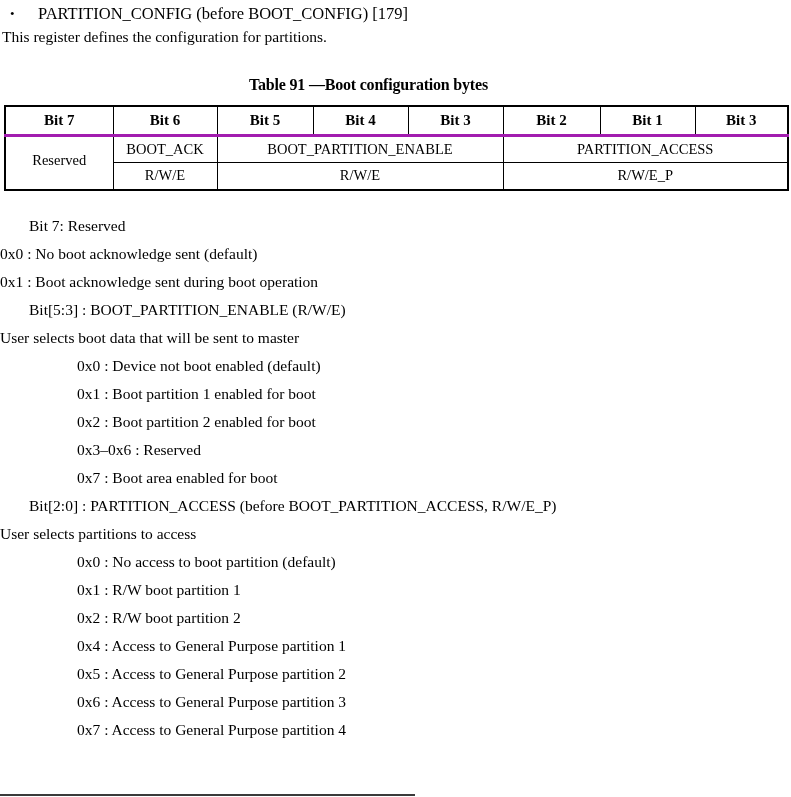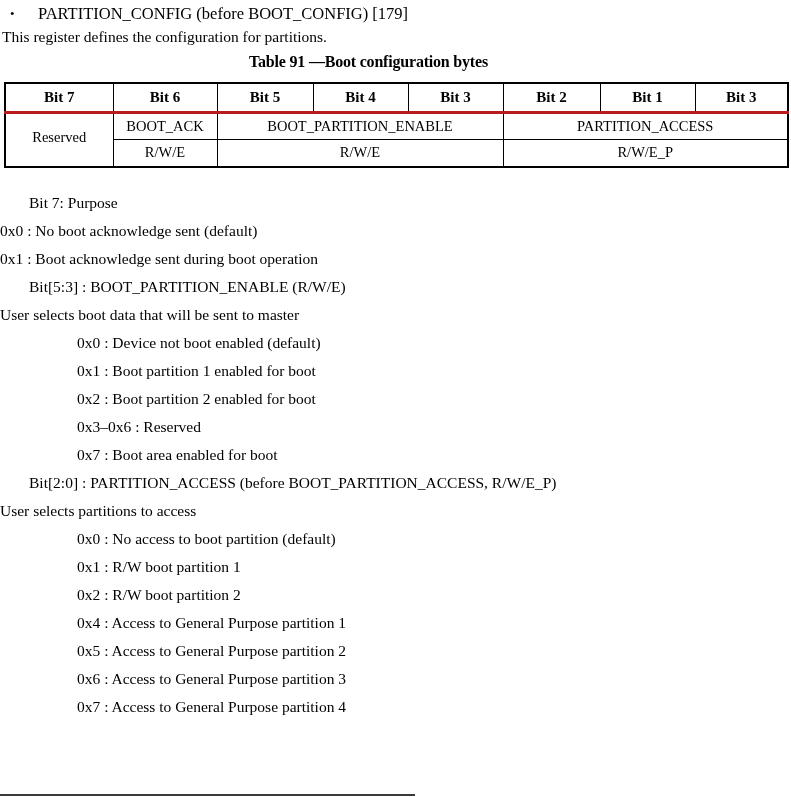--- a/index.html
+++ b/index.html
@@ -23,21 +23,21 @@
   .bullet-line .bullet { display: inline-block; width: 28px; font-size: 13px; vertical-align: 1px; }
 
   .intro {
     margin-top: 2px;
     padding-left: 2px;
     font-size: 15.5px;
     line-height: 20px;
   }
 
   .table-title {
-    margin-top: 5px;
+    margin-top: 28px;
     text-align: center;
     font-size: 16px;
     font-weight: bold;
     letter-spacing: -0.2px;
     line-height: 20px;
   }
 
   table.bit-table {
     margin: 10px 0 0 4px;
     border-collapse: collapse;
@@ -48,21 +48,21 @@
     border: 1px solid #000;
     text-align: center;
     overflow: hidden;
     white-space: nowrap;
   }
   table.bit-table { border: 2px solid #000; }
   table.bit-table th {
     font-size: 15px;
     font-weight: bold;
     height: 29px;
-    border-bottom: 3px solid #b91c1c;
+    border-bottom: 3px solid #a21caf;
   }
   table.bit-table td { font-size: 14.5px; }
   tr.field-row td { height: 27px; }
   tr.access-row td { height: 28px; }
   td.reserved-cell {
     vertical-align: top;
     padding-top: 15px;
     font-size: 14px;
   }
 
@@ -130,21 +130,21 @@
       </tr>
       <tr class="access-row">
         <td>R/W/E</td>
         <td colspan="3">R/W/E</td>
         <td colspan="3">R/W/E_P</td>
       </tr>
     </tbody>
   </table>
 
   <div class="details">
-    <div class="line indent1">Bit 7: Purpose</div>
+    <div class="line indent1">Bit 7: Reserved</div>
     <div class="line indent2">0x0 : No boot acknowledge sent (default)</div>
     <div class="line indent2">0x1 : Boot acknowledge sent during boot operation</div>
     <div class="line indent1">Bit[5:3] : BOOT_PARTITION_ENABLE (R/W/E)</div>
     <div class="line indent2">User selects boot data that will be sent to master</div>
     <div class="line indent3">0x0 : Device not boot enabled (default)</div>
     <div class="line indent3">0x1 : Boot partition 1 enabled for boot</div>
     <div class="line indent3">0x2 : Boot partition 2 enabled for boot</div>
     <div class="line indent3">0x3–0x6 : Reserved</div>
     <div class="line indent3">0x7 : Boot area enabled for boot</div>
     <div class="line indent1">Bit[2:0] : PARTITION_ACCESS (before BOOT_PARTITION_ACCESS, R/W/E_P)</div>

